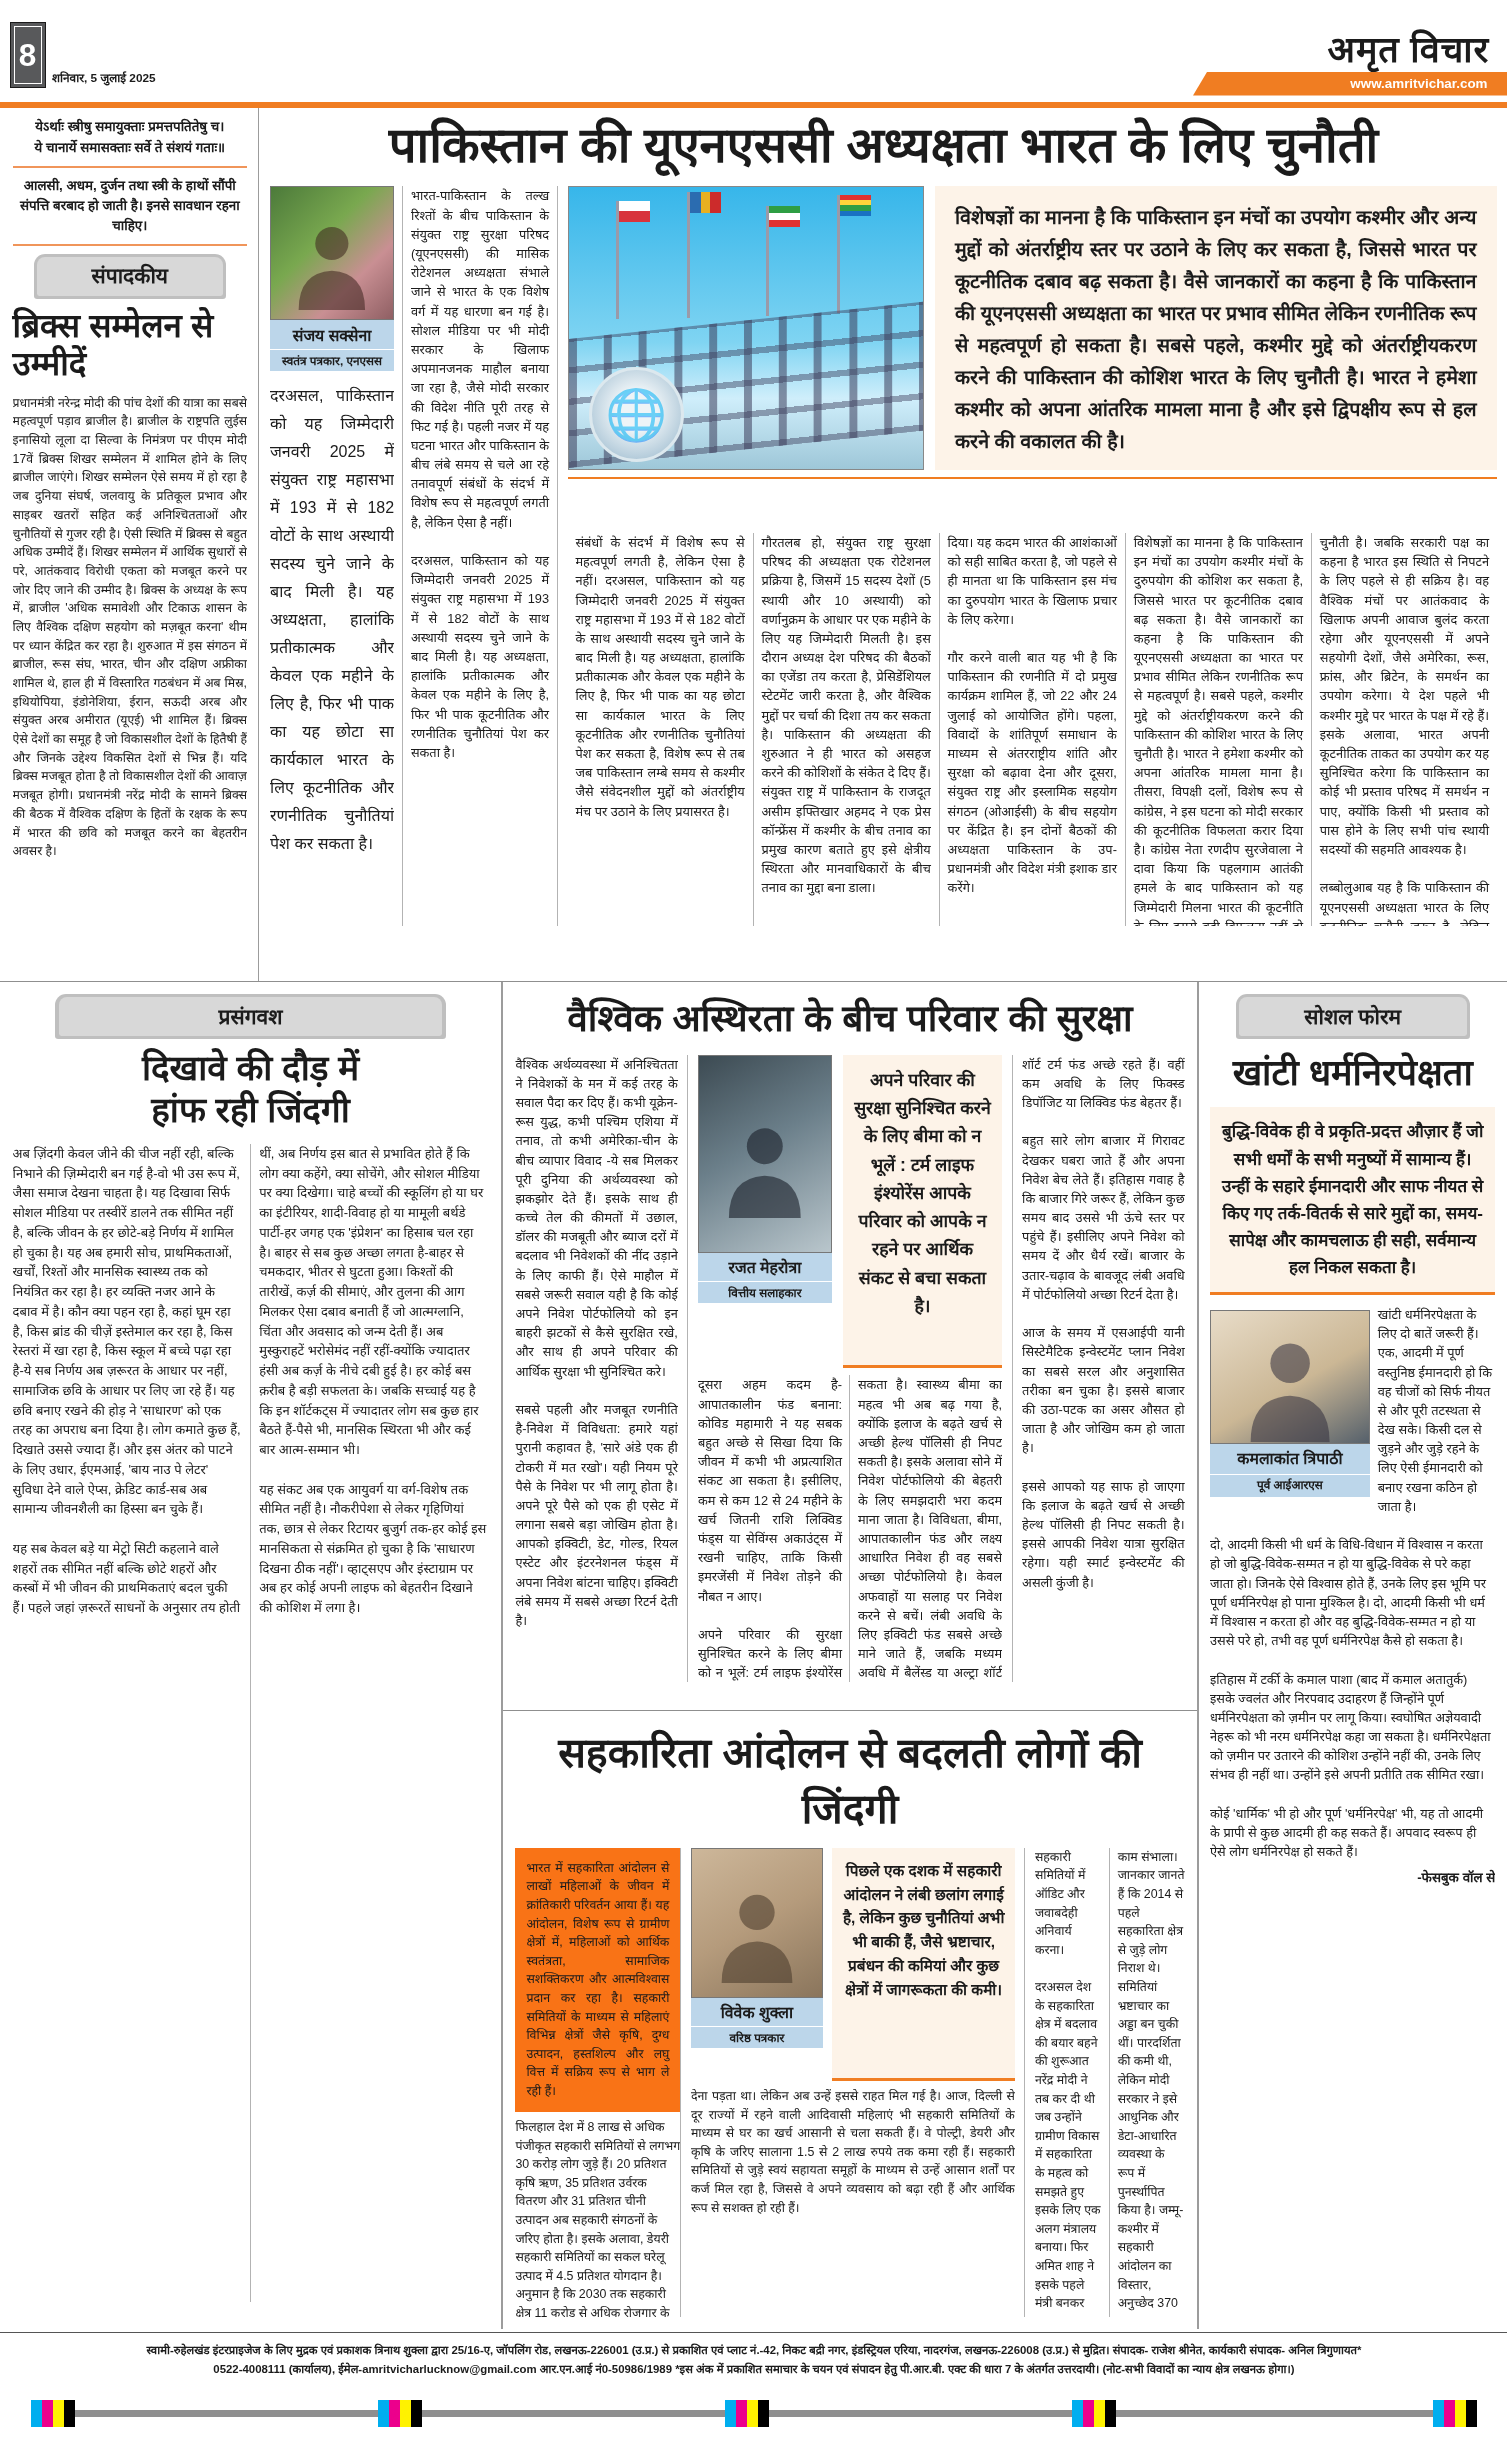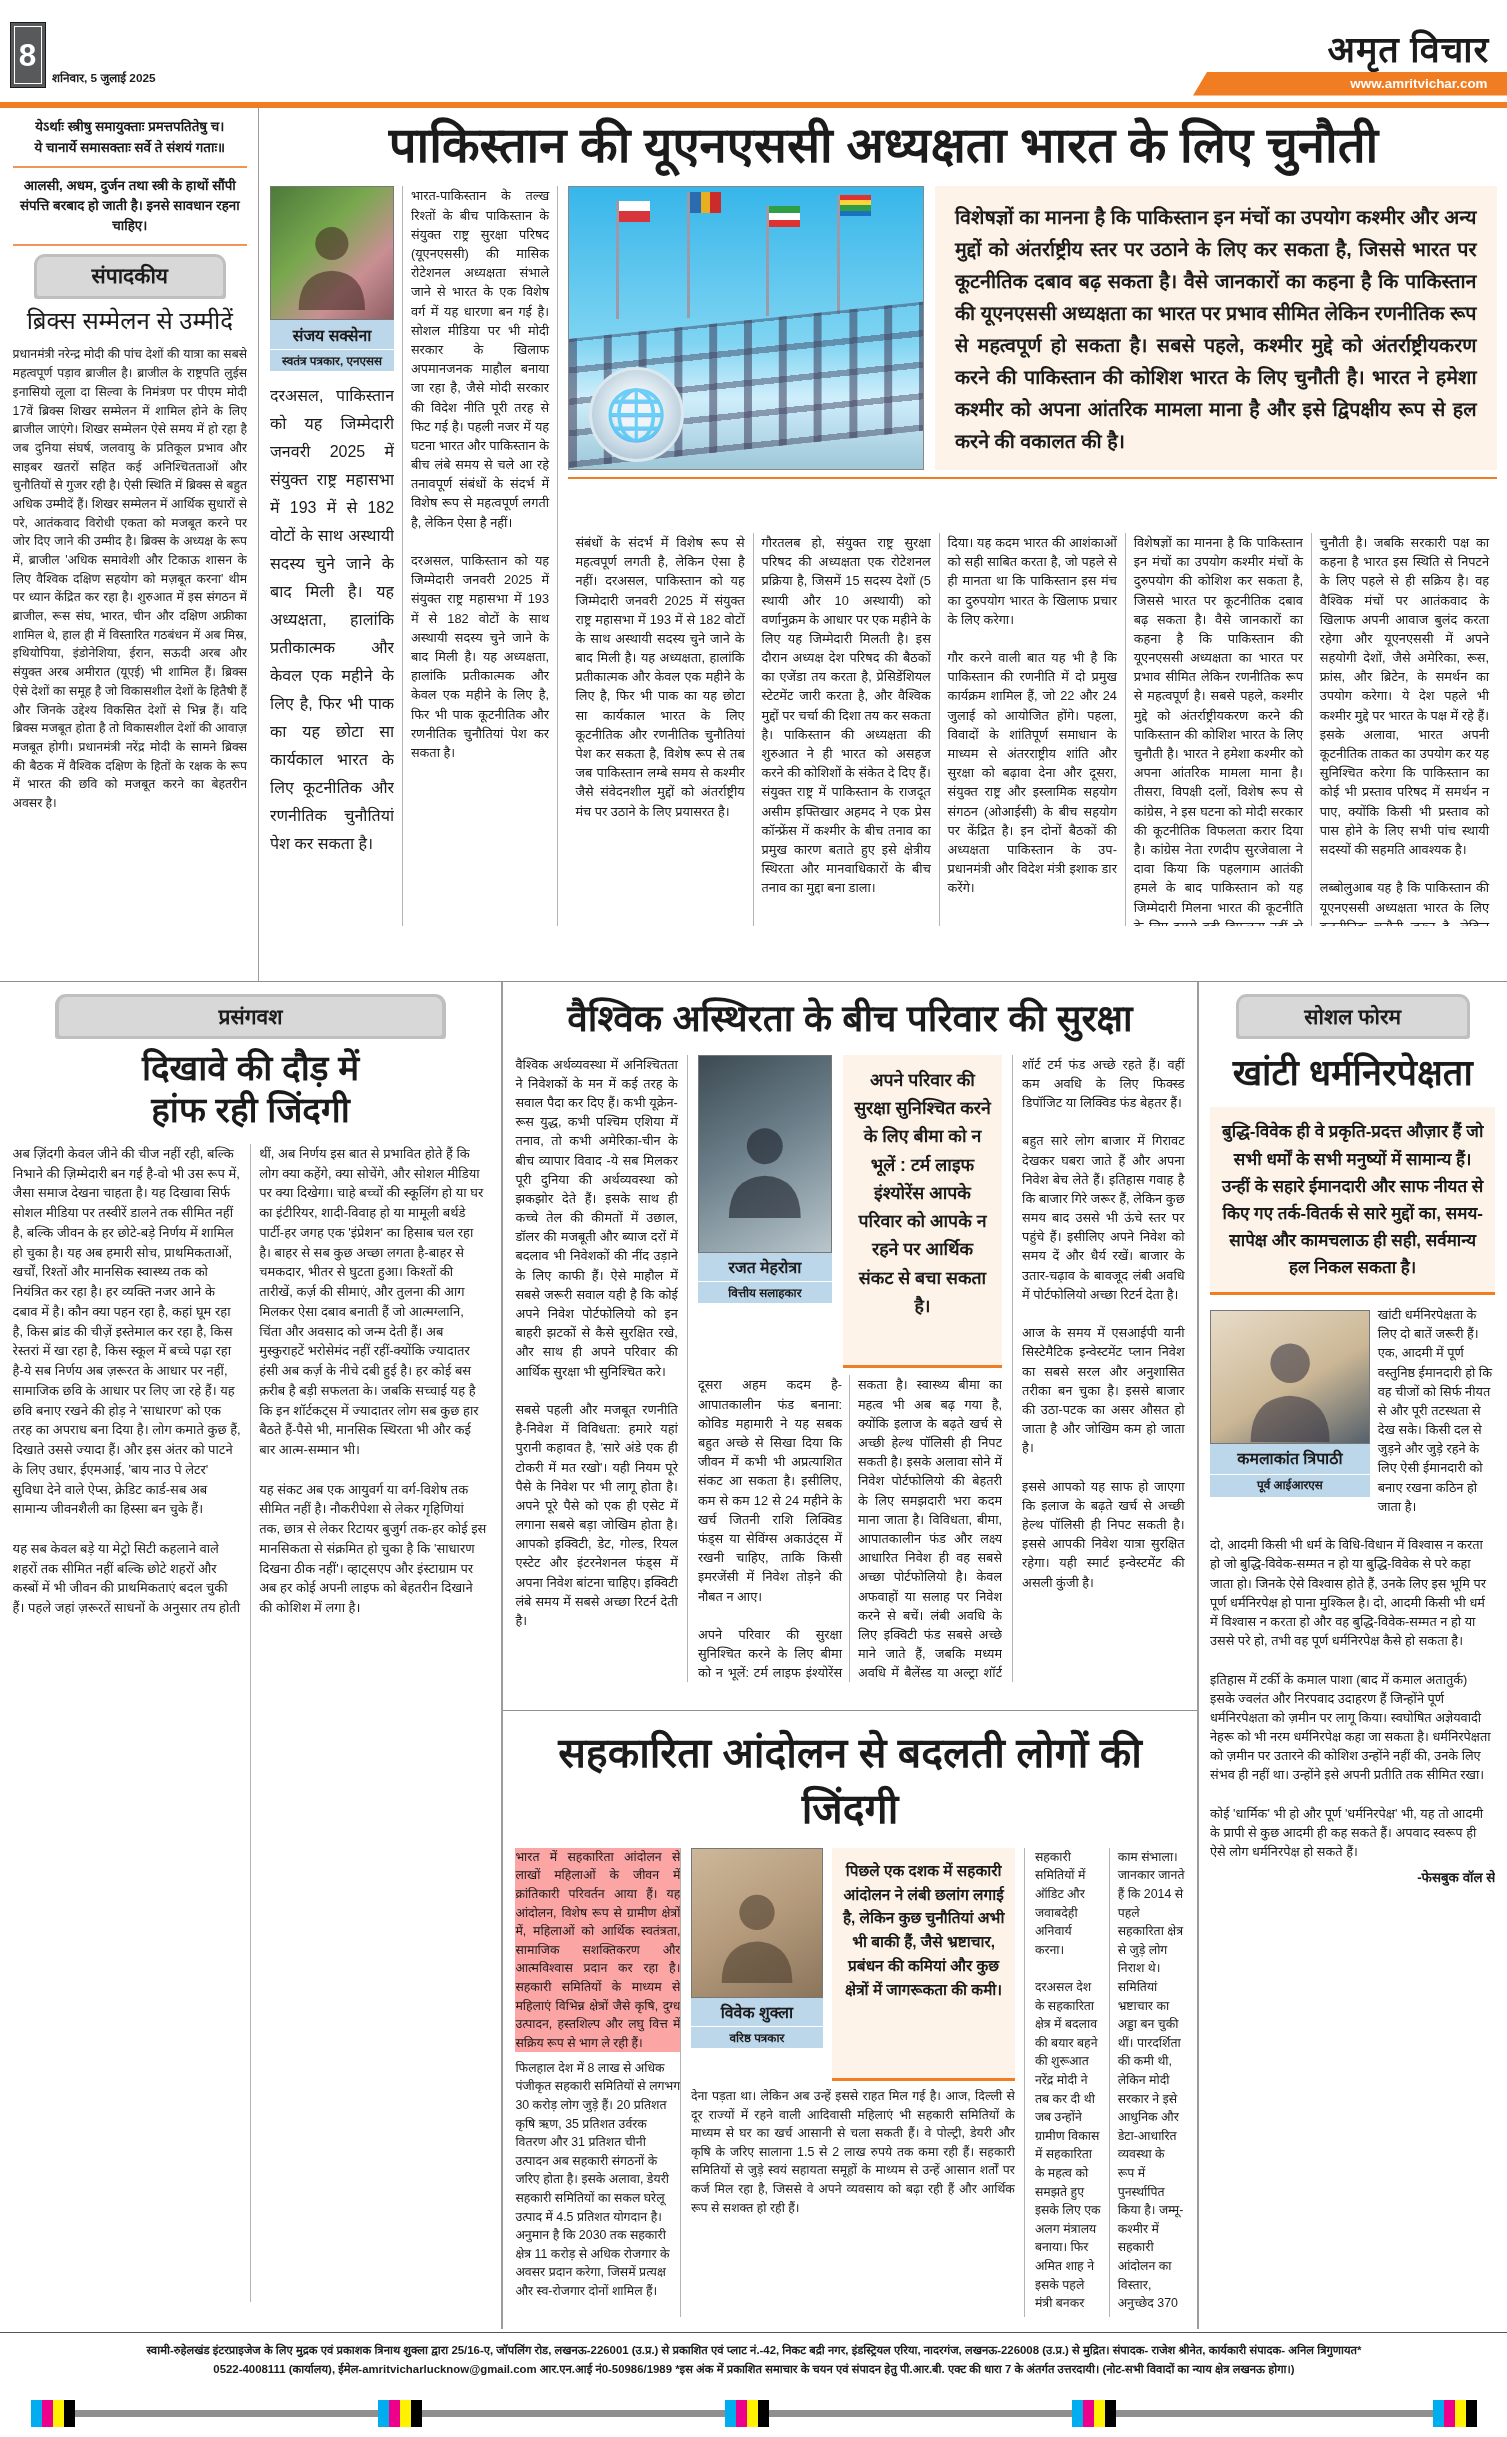--- a/index.html
+++ b/index.html
@@ -27,21 +27,21 @@
   .portrait svg.sil { position:absolute; left:10%; top:12%; width:80%; height:88%; }
   .pullquote { background:#fdf3e8; border-bottom:3.2px solid #f07d22; text-align:center; font-weight:900; padding:11px 9.5px; }
 
   
   .top-zone { display:flex; height:873px; }
   .ed-col { width:258px; padding:6.3px 11px 0 12.6px; flex:none; }
   .quote-box { text-align:center; padding-top:3.2px; }
   .quote-sk { font-size:13.4px; font-weight:bold; line-height:1.55; }
   .q-rule { height:1.6px; background:#f0955a; margin:7.9px 0; }
   .quote-mean { font-size:13.4px; font-weight:bold; line-height:1.5; }
-  .ed-head { text-align:center; font-size:24px; font-weight:400; line-height:1.15; margin:4.7px 0 11px; }
+  .ed-head { text-align:left; font-size:33px; font-weight:700; line-height:1.15; margin:4.7px 0 11px; }
   .ed-body { font-size:12.3px; line-height:1.52; height:488px; overflow:hidden; }
   .lead { flex:1; padding:7.9px 11px 0 11px; border-left:0.8px solid #9c9c9c; }
   .lead-head { text-align:center; font-size:49px; font-weight:900; line-height:1.1; margin:3.2px 0 14px; }
   .lead-body { display:flex; height:740px; }
   .lead-author { width:132px; flex:none; padding-right:7.9px; }
   .lead-author .portrait { height:134px; background:linear-gradient(135deg,#4c7a3a 0%,#79a84f 40%,#c98f93 70%,#8f5f63 100%); }
   .lead-intro { margin-top:11px; font-size:16px; line-height:1.75; font-weight:500; overflow:hidden; }
   .lead-first { width:156px; flex:none; border-left:0.8px solid #b3b3b3; border-right:0.8px solid #b3b3b3; padding:0 7.9px; font-size:12.8px; line-height:1.5; overflow:hidden; }
   .lead-right { flex:1; padding-left:9.5px; display:flex; flex-direction:column;gap:44px; }
   .lead-top { display:flex; height:293px; border-bottom:2.4px solid #f07d22; padding-bottom:7.9px; }
@@ -77,21 +77,21 @@
   .fam-mid-top { display:flex; height:313px; }
   .fam-author { width:134px; flex:none; }
   .fam-author .portrait { height:198px; background:linear-gradient(150deg,#3c4a52 0%,#6b7f8a 45%,#b9c6cc 100%); }
   .fam-quote { flex:1; margin-left:11px; font-size:17.7px; line-height:1.6; }
   .fam-mid-body { flex:1; margin-top:7.9px; columns:2; column-gap:15.8px; column-rule:0.8px solid #b3b3b3; font-size:12.8px; line-height:1.5; overflow:hidden; }
 
   .coop { border-top:0.8px solid #8f8f8f; padding:6.3px 12.6px 0 12.6px; flex:1; }
   .coop-head { text-align:center; font-size:41px; font-weight:900; margin:6.3px 0 12.6px; }
   .coop-body { display:flex; height:469px; overflow:hidden; }
   .coop-col1 { width:165px; flex:none; font-size:12.4px; line-height:1.5; overflow:hidden; }
-  .coop-intro { background:#fca5a5; padding:0; margin-bottom:6.3px; }
+  .coop-intro { background:#f97316; padding:11px; margin-bottom:6.3px; }
   .coop-mid { width:345px; flex:none; padding:0 9.5px; border-left:0.8px solid #b3b3b3; border-right:0.8px solid #b3b3b3; display:flex; flex-direction:column; }
   .coop-mid-top { display:flex; height:233px; }
   .coop-author { width:132px; flex:none; }
   .coop-author .portrait { height:150px; background:linear-gradient(150deg,#cdb79a 0%,#b59b7c 50%,#8a755c 100%); }
   .coop-quote { flex:1; margin-left:9.5px; font-size:15.4px; line-height:1.55; }
   .coop-mid-body { flex:1; margin-top:6.3px; font-size:12.4px; line-height:1.5; overflow:hidden; }
   .coop-col45 { flex:1; padding-left:9.5px; font-size:12.4px; line-height:1.5; columns:2; column-gap:15.8px; column-rule:0.8px solid #b3b3b3; overflow:hidden; }
 
   .social { width:309px; flex:none; padding:7.9px 12.6px 0 11px; }
   .soc-head { text-align:center; font-size:36px; font-weight:700; margin:1.6px 0 11px; }

